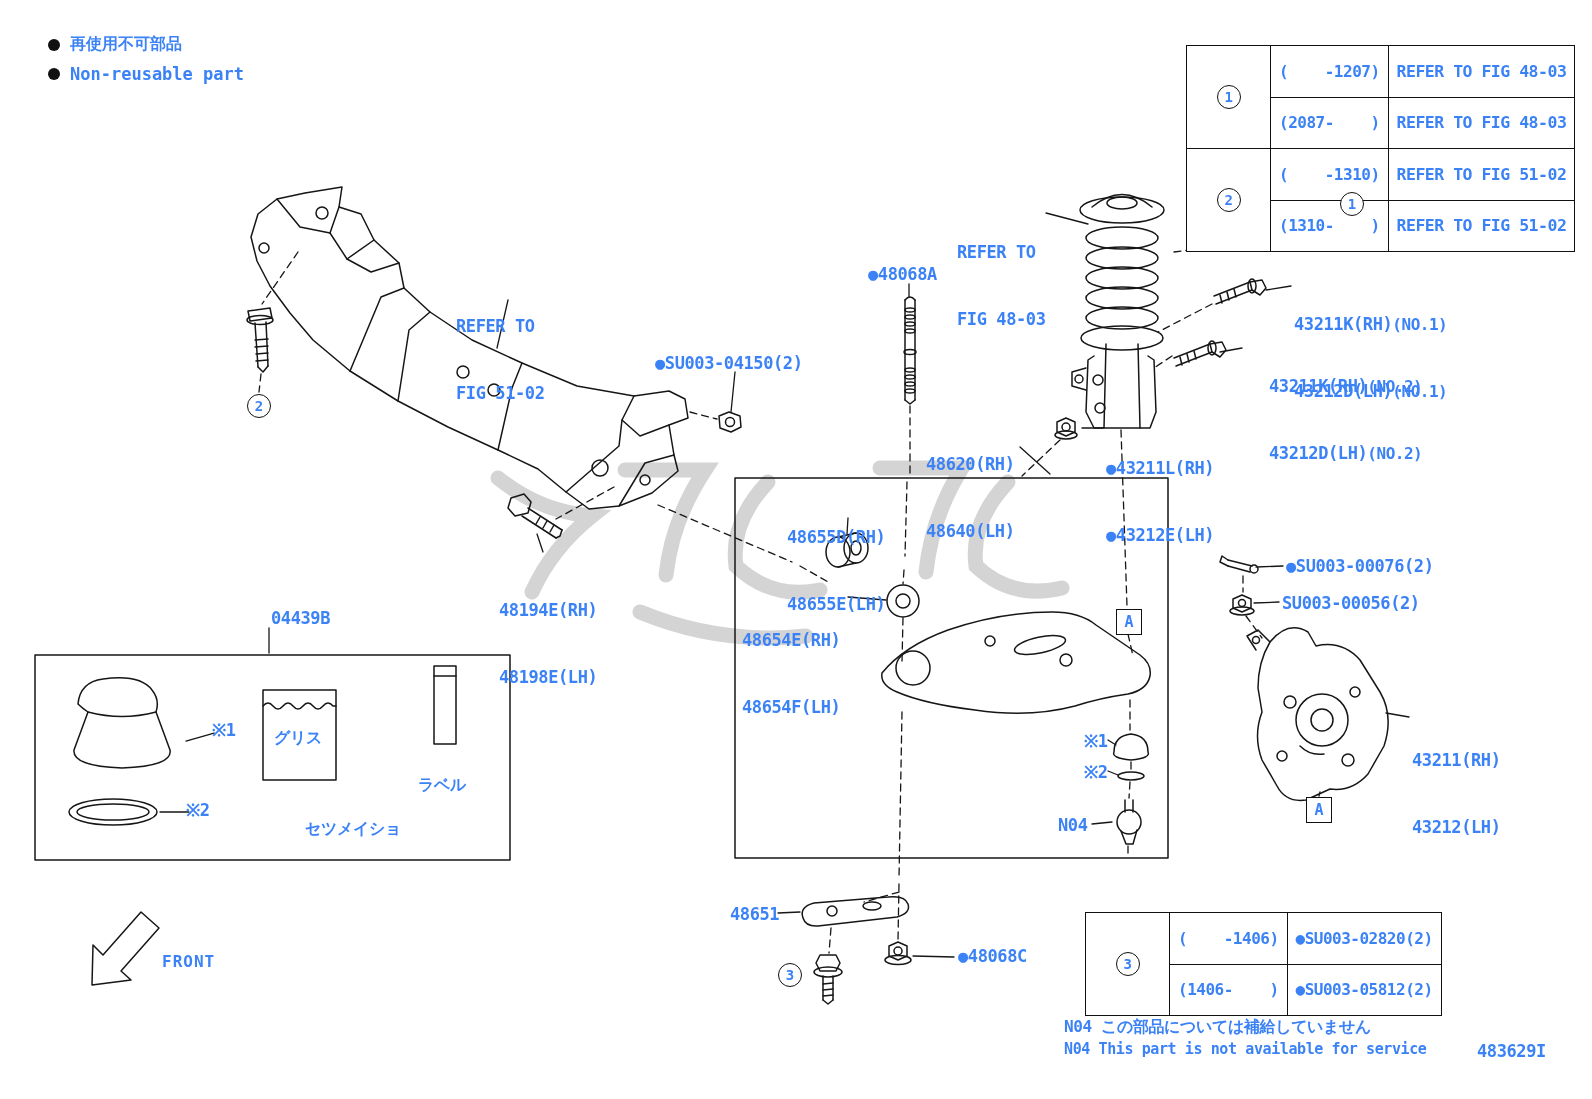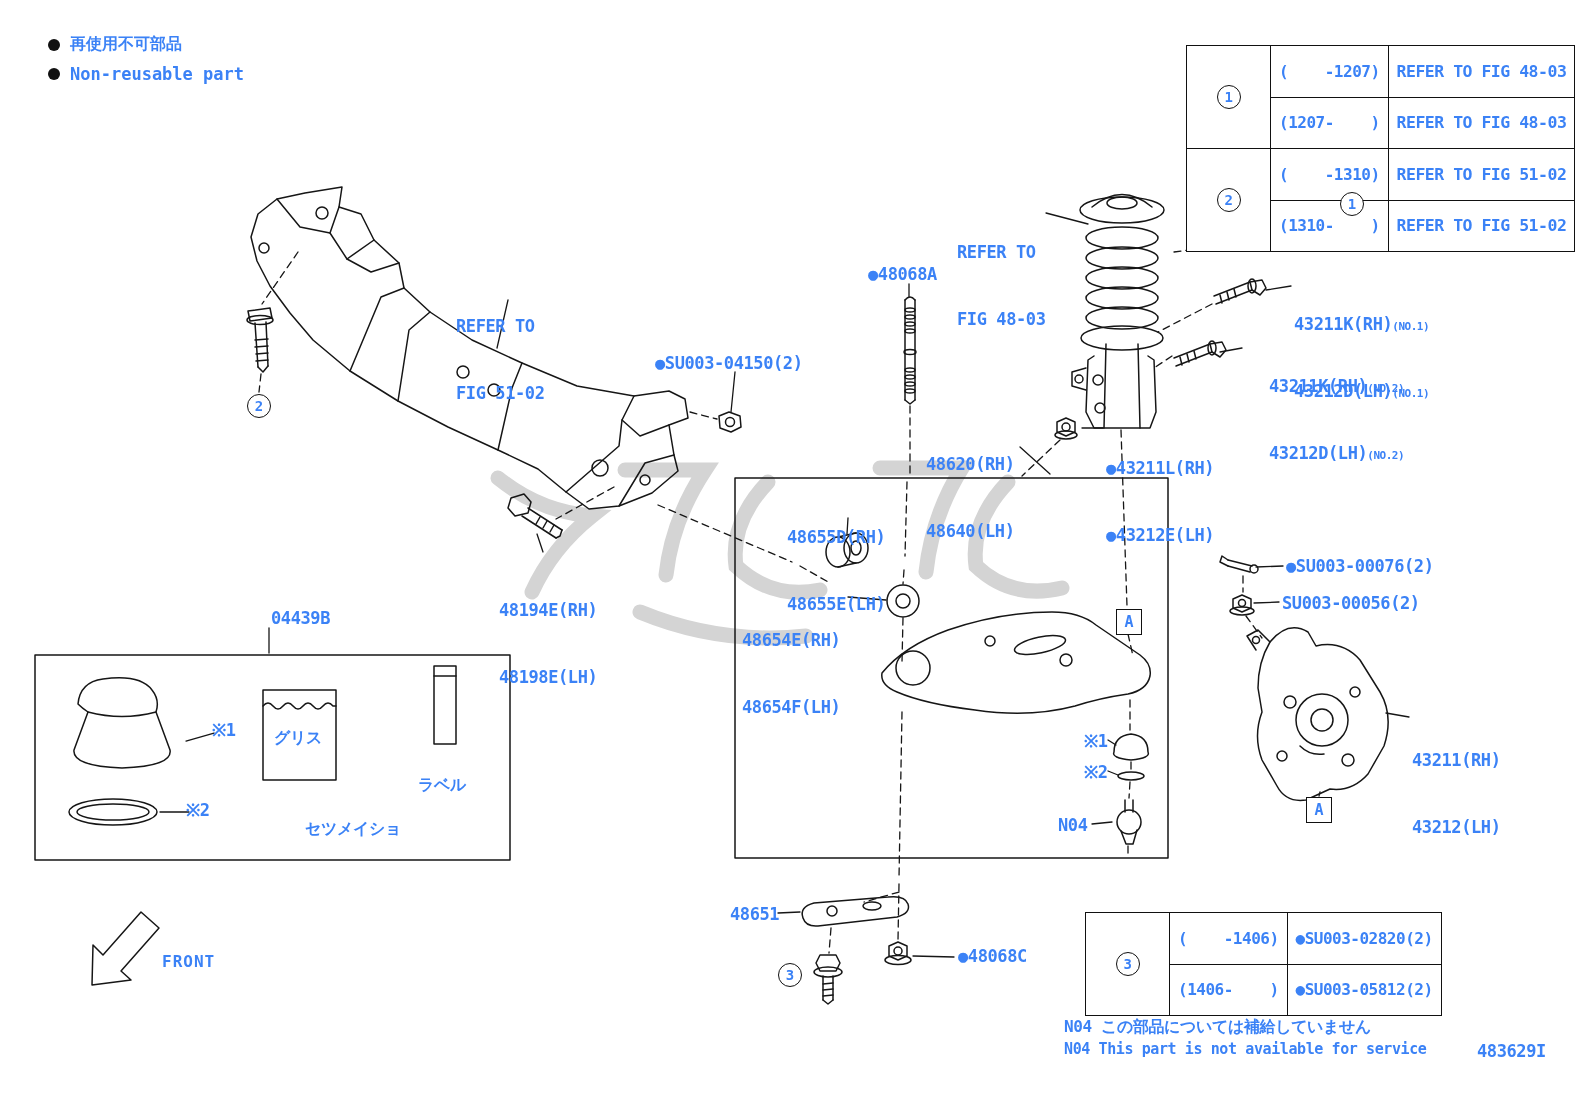--- a/index.html
+++ b/index.html
@@ -1,20 +1,20 @@
 <!DOCTYPE html>
 <html><head>
 <meta charset="utf-8">
 <style>
   html,body{margin:0;padding:0;background:#ffffff;}
   .canvas{position:relative;width:1592px;height:1099px;background:#fff;overflow:hidden;
           font-family:"DejaVu Sans Mono","Liberation Mono",monospace;color:#3b82f6;}
   .art{position:absolute;left:0;top:0;width:1592px;height:1099px;}
   .lbl{position:absolute;font-weight:700;font-size:17px;line-height:1.32;white-space:pre;letter-spacing:-0.4px;}
-  .lbl .sub{font-size:11px;letter-spacing:-0.5px;}
+  .lbl .sub{font-size:16px;letter-spacing:-0.5px;}
   .small{font-size:15px;}
   .legend{position:absolute;left:48px;top:30px;font-weight:700;}
   .legend-row{display:flex;align-items:center;gap:10px;font-size:17px;height:29px;white-space:pre;}
   .dot{width:12px;height:12px;border-radius:50%;background:#111;flex:0 0 auto;}
   .circnum{position:absolute;width:22px;height:22px;border:1.8px solid #111;border-radius:50%;
            display:flex;align-items:center;justify-content:center;font-size:14px;font-weight:700;background:#fff;}
   .ref-table{position:absolute;border-collapse:collapse;background:#fff;}
   .ref-table td{border:1.8px solid #111;padding:1px 8px;white-space:pre;height:27px;
                 font-weight:700;font-size:16px;letter-spacing:-0.5px;}
   .ref-table td.numcol{padding:1px 5px;}
@@ -294,21 +294,21 @@
   <table class="ref-table" style="left:1186px;top:45px;">
     <tbody>
         <tr>
       <td class="numcol" rowspan="2">
         <span class="circnum">1</span>
       </td>
       <td>(    -1207)</td>
       <td class="refcol">REFER TO FIG 48-03</td>
     </tr>
     <tr>
-      <td>(1207-    )</td>
+      <td>(2087-    )</td>
       <td class="refcol">REFER TO FIG 48-03</td>
     </tr>
     <tr>
       <td class="numcol" rowspan="2">
         <span class="circnum">2</span>
       </td>
       <td>(    -1310)</td>
       <td class="refcol">REFER TO FIG 51-02</td>
     </tr>
     <tr>

